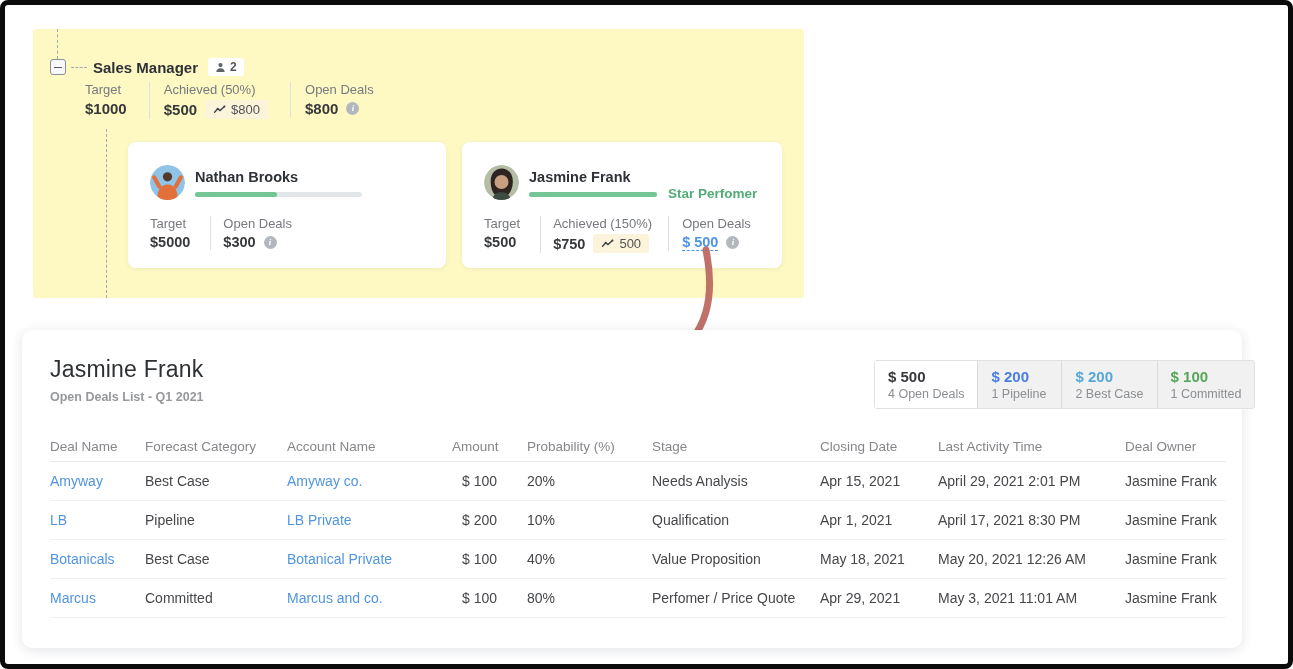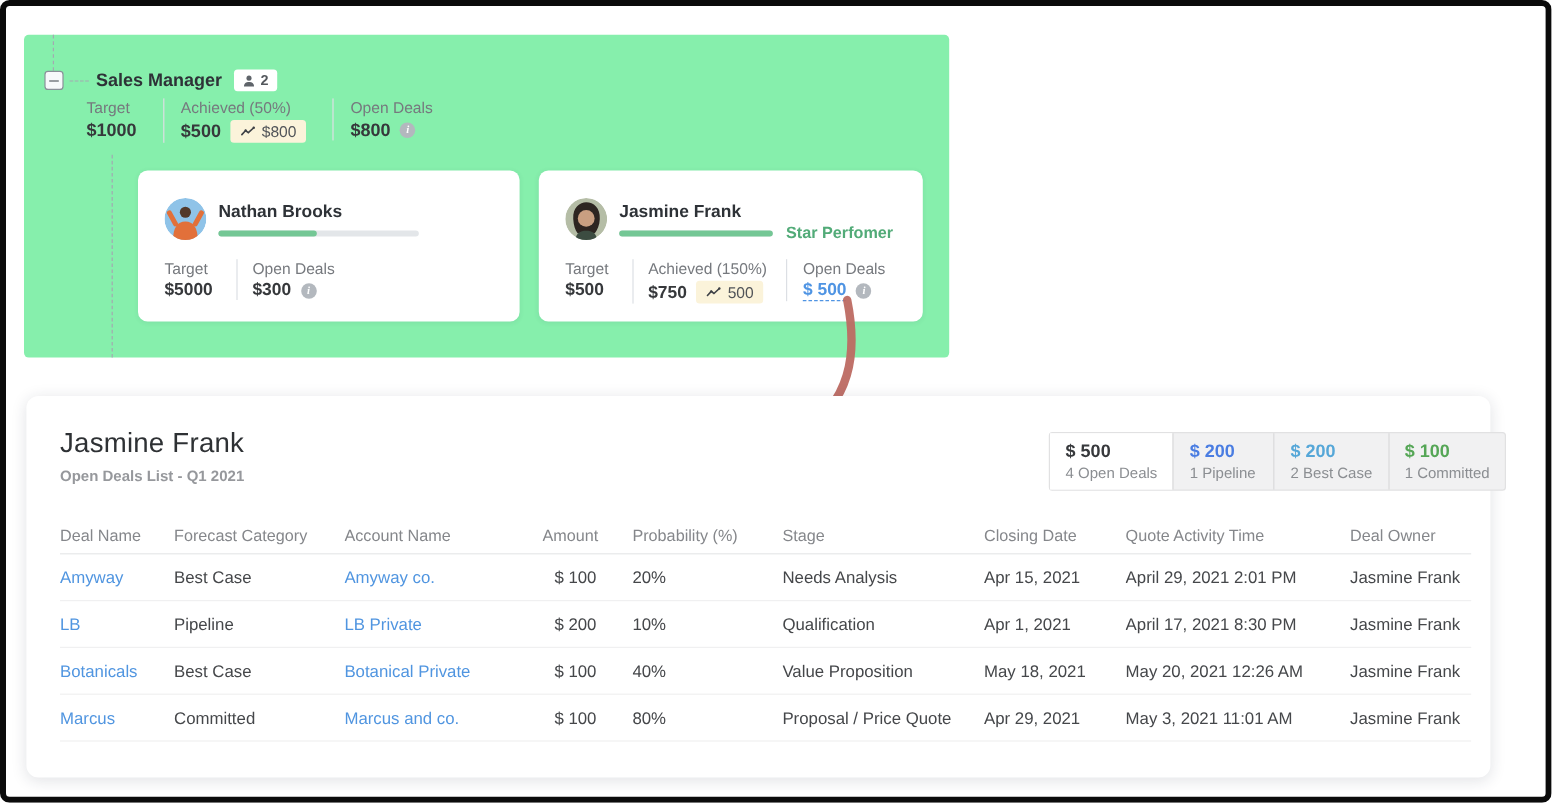--- a/index.html
+++ b/index.html
@@ -10,22 +10,22 @@
     -webkit-font-smoothing:antialiased;
   }
   .frame {
     position:relative; width:1293px; height:669px;
     border:5px solid #0b0b0b; border-radius:8px;
     background:#ffffff; overflow:hidden;
   }
 
   
   .org-panel {
-    position:absolute; left:15px; top:24px; width:771px; height:269px;
-    background:#86efac; border-radius:4px;
+    position:absolute; left:28px; top:24px; width:771px; height:269px;
+    background:#fef9c3; border-radius:4px;
   }
   .vline-top { position:absolute; left:24px; top:0; height:30px; width:0; border-left:1px dashed #a3a9b1; }
   .vline-long { position:absolute; left:73px; top:100px; height:169px; width:0; border-left:1px dashed #a3a9b1; }
   .expand-box {
     position:absolute; left:17px; top:30px; width:16px; height:16px;
     border:1.5px solid #8a9099; border-radius:3px; background:#f7f9fb;
     display:flex; align-items:center; justify-content:center; cursor:pointer;
   }
   .expand-box::after { content:""; width:8px; height:0; border-top:1.5px solid #5a5f66; }
   .dash-after { position:absolute; left:38px; top:38px; width:16px; border-top:1px dashed #a3a9b1; }
@@ -277,21 +277,21 @@
 
     <div class="deal-table">
       <div class="t-row t-head">
         <div class="t-cell">Deal Name</div>
         <div class="t-cell">Forecast Category</div>
         <div class="t-cell">Account Name</div>
         <div class="t-cell cell-amount">Amount</div>
         <div class="t-cell">Probability (%)</div>
         <div class="t-cell">Stage</div>
         <div class="t-cell">Closing Date</div>
-        <div class="t-cell">Quote Activity Time</div>
+        <div class="t-cell">Last Activity Time</div>
         <div class="t-cell">Deal Owner</div>
       </div>
 
       <div class="t-row t-body">
         <div class="t-cell t-link">Amyway</div>
         <div class="t-cell">Best Case</div>
         <div class="t-cell t-link">Amyway co.</div>
         <div class="t-cell cell-amount">$ 100</div>
         <div class="t-cell">20%</div>
         <div class="t-cell">Needs Analysis</div>
@@ -323,20 +323,20 @@
         <div class="t-cell">May 20, 2021 12:26 AM</div>
         <div class="t-cell">Jasmine Frank</div>
       </div>
 
       <div class="t-row t-body">
         <div class="t-cell t-link">Marcus</div>
         <div class="t-cell">Committed</div>
         <div class="t-cell t-link">Marcus and co.</div>
         <div class="t-cell cell-amount">$ 100</div>
         <div class="t-cell">80%</div>
-        <div class="t-cell">Proposal / Price Quote</div>
+        <div class="t-cell">Perfomer / Price Quote</div>
         <div class="t-cell">Apr 29, 2021</div>
         <div class="t-cell">May 3, 2021 11:01 AM</div>
         <div class="t-cell">Jasmine Frank</div>
       </div>
     </div>
   </section>
 </div>
 
 </body></html>

